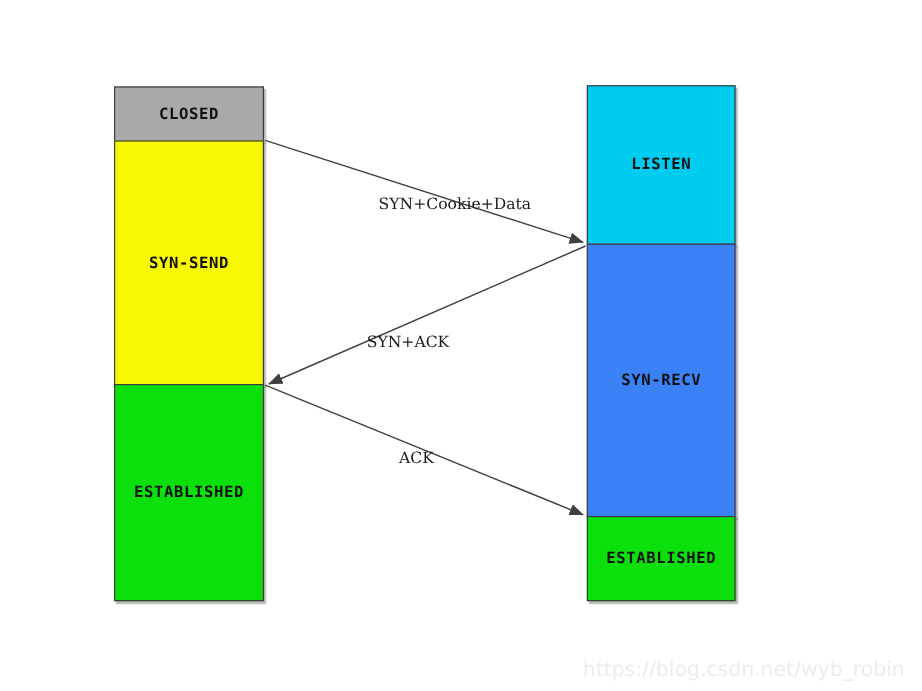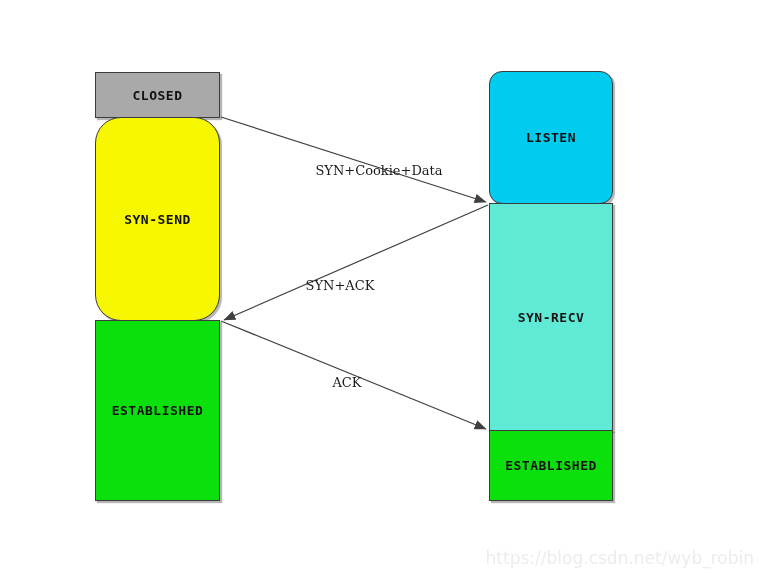--- a/index.html
+++ b/index.html
@@ -71,33 +71,33 @@
 </style>
 </head>
 <body>
 
 <div class="canvas">
 
   <div class="state-box box-client-closed" style="background: rgb(169, 169, 169);">
     <span class="state-label">CLOSED</span>
   </div>
 
-  <div class="state-box box-client-synsend" style="background: rgb(247, 247, 0); border-radius: 26px;">
+  <div class="state-box box-client-synsend" style="background: rgb(247, 247, 0);">
     <span class="state-label">SYN-SEND</span>
   </div>
 
   <div class="state-box box-client-established" style="background: rgb(12, 224, 12);">
     <span class="state-label">ESTABLISHED</span>
   </div>
 
-  <div class="state-box box-server-listen" style="background: rgb(0, 204, 240); border-radius: 13px;">
+  <div class="state-box box-server-listen" style="background: rgb(0, 204, 240);">
     <span class="state-label">LISTEN</span>
   </div>
 
-  <div class="state-box box-server-synrecv" style="background: #5eead4;">
+  <div class="state-box box-server-synrecv" style="background: #3b82f6;">
     <span class="state-label">SYN-RECV</span>
   </div>
 
   <div class="state-box box-server-established" style="background: rgb(12, 224, 12);">
     <span class="state-label">ESTABLISHED</span>
   </div>
 
   <svg class="arrows-layer" width="768" height="576" viewBox="0 0 768 576">
     <defs>
       <marker id="arrowhead" markerWidth="11" markerHeight="8" refX="9.5" refY="4" orient="auto">

